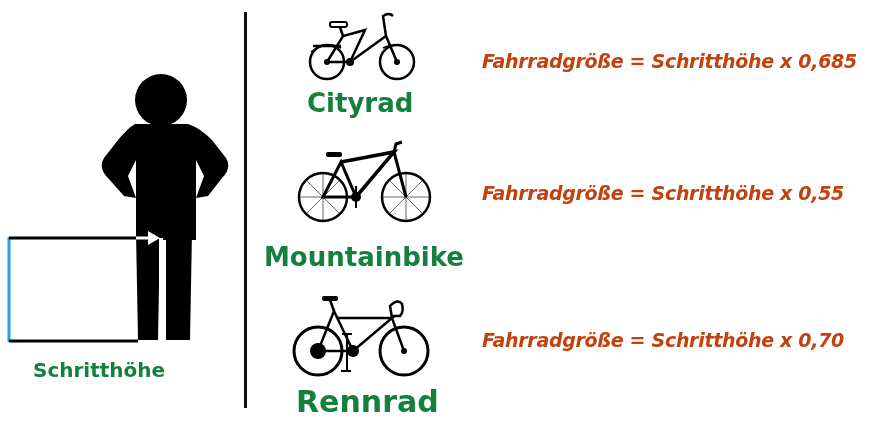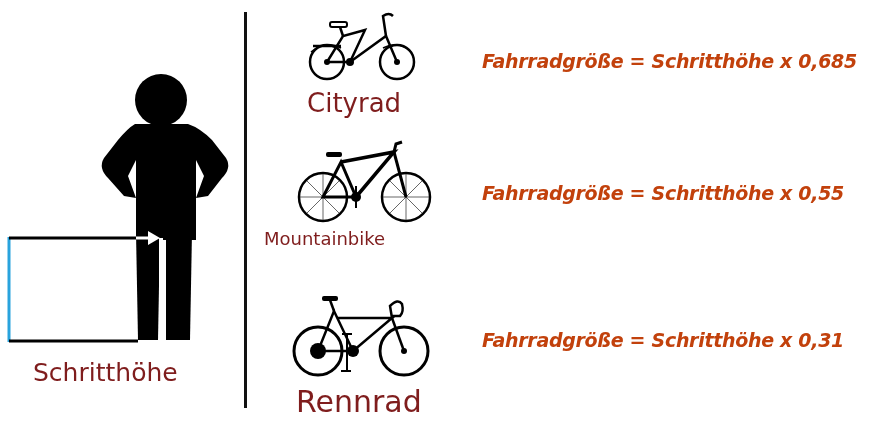--- a/index.html
+++ b/index.html
@@ -1,18 +1,18 @@
 <!DOCTYPE html>
 <html><head>
 <meta charset="utf-8">
 <style>
   html, body { margin:0; padding:0; background:#ffffff; }
   body { width:872px; height:422px; position:relative; overflow:hidden; font-family:"DejaVu Sans", "Liberation Sans", sans-serif; color:#111; }
   .abs { position:absolute; }
-  .label-bold { font-weight:normal; color:#7f1d1d; white-space:nowrap; }
+  .label-bold { font-weight:bold; color:#15803d; white-space:nowrap; }
   .formula { font-style:italic; font-weight:bold; font-size:19px; white-space:nowrap; color:#c2410c; letter-spacing:-0.3px; }
   .divider { position:absolute; left:244px; top:12px; width:3px; height:396px; background:#111; }
   svg { position:absolute; overflow:visible; }
 </style>
 </head>
 <body>
 
 <svg width="240" height="360" style="left:0;top:0;">
 
   <circle cx="161" cy="100" r="26" fill="#000"></circle>
@@ -26,21 +26,21 @@
   <rect x="159" y="238" width="4" height="100" fill="#fff"></rect>
 
   <line x1="9" y1="237" x2="9" y2="342" stroke="#29a3dd" stroke-width="3"></line>
   <line x1="9" y1="238" x2="136" y2="238" stroke="#000" stroke-width="3"></line>
   <line x1="9" y1="341" x2="138" y2="341" stroke="#000" stroke-width="3"></line>
 
   <line x1="136" y1="238" x2="152" y2="238" stroke="#fff" stroke-width="3"></line>
   <polygon points="148,231 160,238 148,245" fill="#fff"></polygon>
 </svg>
 
-<div class="abs label-bold" style="left:33px;top:358px;font-size:25px;">Schritthöhe</div>
+<div class="abs label-bold" style="left:33px;top:358px;font-size:20px;">Schritthöhe</div>
 
 <div class="divider"></div>
 
 <svg width="110" height="75" style="left:305px;top:6px;">
   <g fill="none" stroke="#000" stroke-width="2.5">
     <circle cx="22" cy="56" r="17"></circle>
     <circle cx="92" cy="56" r="17"></circle>
     <path d="M22 56 L45 56 L60 24 L38 30 Z"></path>
     <path d="M45 56 L81 30 L92 56"></path>
     <path d="M38 30 L34 18"></path>
@@ -73,21 +73,21 @@
     </g>
     <path d="M27 47 L60 47 L45 12 Z" stroke-width="3"></path>
     <path d="M45 12 L98 2 L60 47" stroke-width="3.5"></path>
     <path d="M98 2 L110 47" stroke-width="3"></path>
     <path d="M98 2 L100 -6 L106 -8" stroke-width="3"></path>
     <line x1="60" y1="36" x2="60" y2="58" stroke-width="2"></line>
   </g>
   <rect x="30" y="2" width="16" height="5" rx="2" fill="#000"></rect>
   <circle cx="60" cy="47" r="5" fill="#000"></circle>
 </svg>
-<div class="abs label-bold" style="left:264px;top:228px;font-size:18px;">Mountainbike</div>
+<div class="abs label-bold" style="left:264px;top:242px;font-size:26px;">Mountainbike</div>
 <div class="abs formula" style="left:482px;top:182px;">Fahrradgröße = Schritthöhe x 0,55</div>
 
 <svg width="135" height="85" style="left:294px;top:294px;">
   <g fill="none" stroke="#000">
     <circle cx="24" cy="57" r="24" stroke-width="3"></circle>
     <circle cx="110" cy="57" r="24" stroke-width="3"></circle>
     <path d="M24 57 L59 57 L40 17 Z" stroke-width="2.5"></path>
     <path d="M43 24 L98 24 L59 57" stroke-width="2.5"></path>
     <path d="M98 24 L110 57" stroke-width="2.5"></path>
     <path d="M40 17 L36 6" stroke-width="2.5"></path>
@@ -95,13 +95,13 @@
     <line x1="53" y1="40" x2="53" y2="77" stroke-width="2"></line>
     <line x1="48" y1="40" x2="58" y2="40" stroke-width="2"></line>
     <line x1="47" y1="77" x2="57" y2="77" stroke-width="2"></line>
   </g>
   <rect x="28" y="2" width="16" height="5" rx="2" fill="#000"></rect>
   <circle cx="24" cy="57" r="8" fill="#000"></circle>
   <circle cx="59" cy="57" r="6" fill="#000"></circle>
   <circle cx="110" cy="57" r="3" fill="#000"></circle>
 </svg>
 <div class="abs label-bold" style="left:296px;top:384px;font-size:30px;">Rennrad</div>
-<div class="abs formula" style="left:482px;top:329px;">Fahrradgröße = Schritthöhe x 0,31</div>
+<div class="abs formula" style="left:482px;top:329px;">Fahrradgröße = Schritthöhe x 0,70</div>
 
 </body></html>

